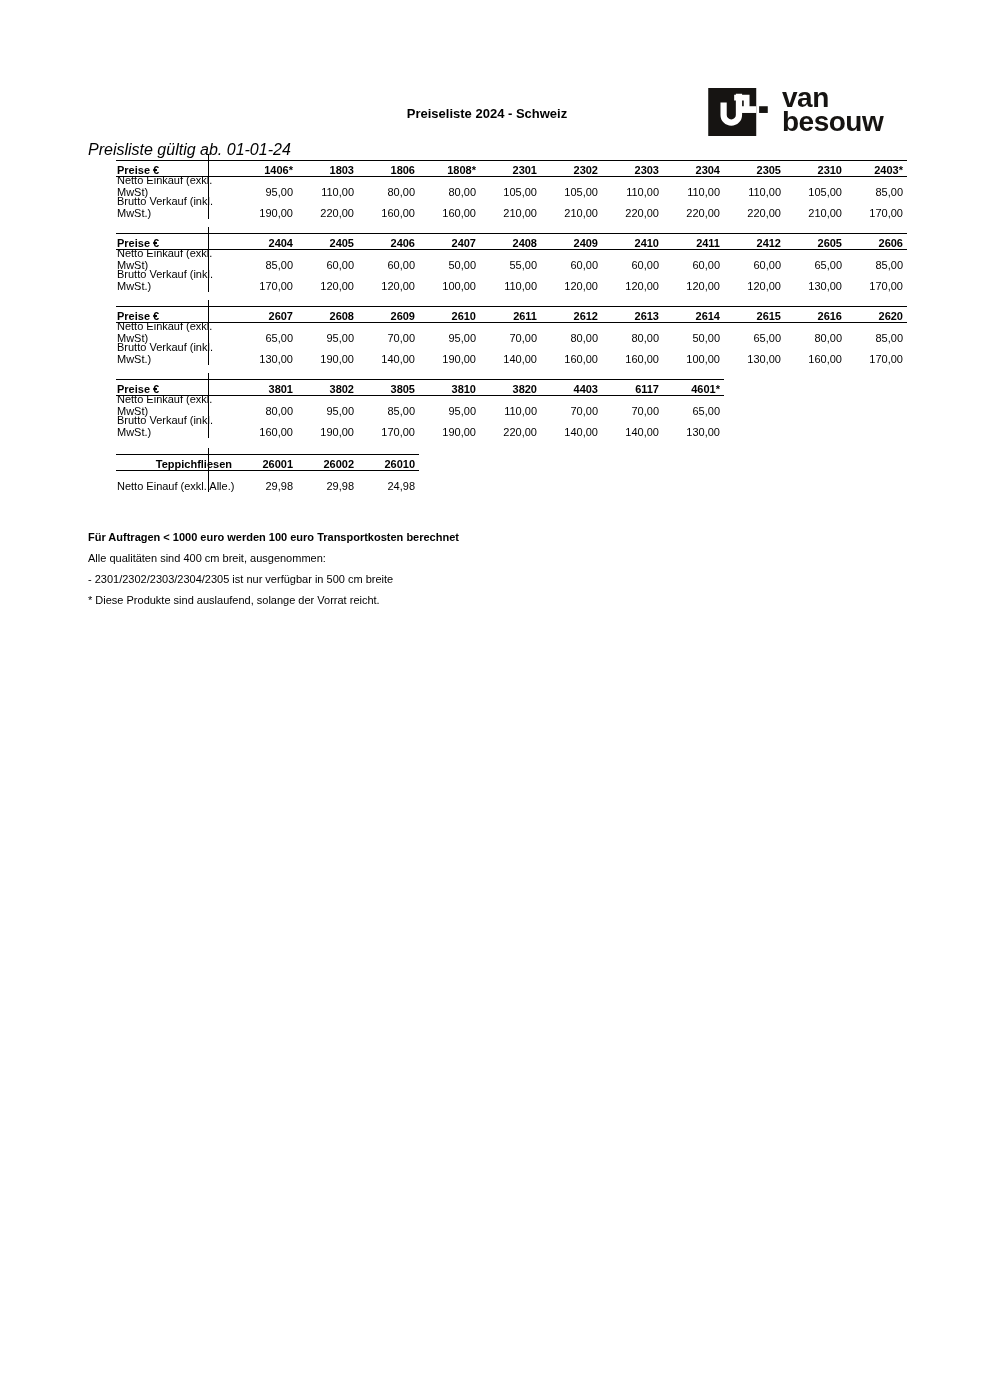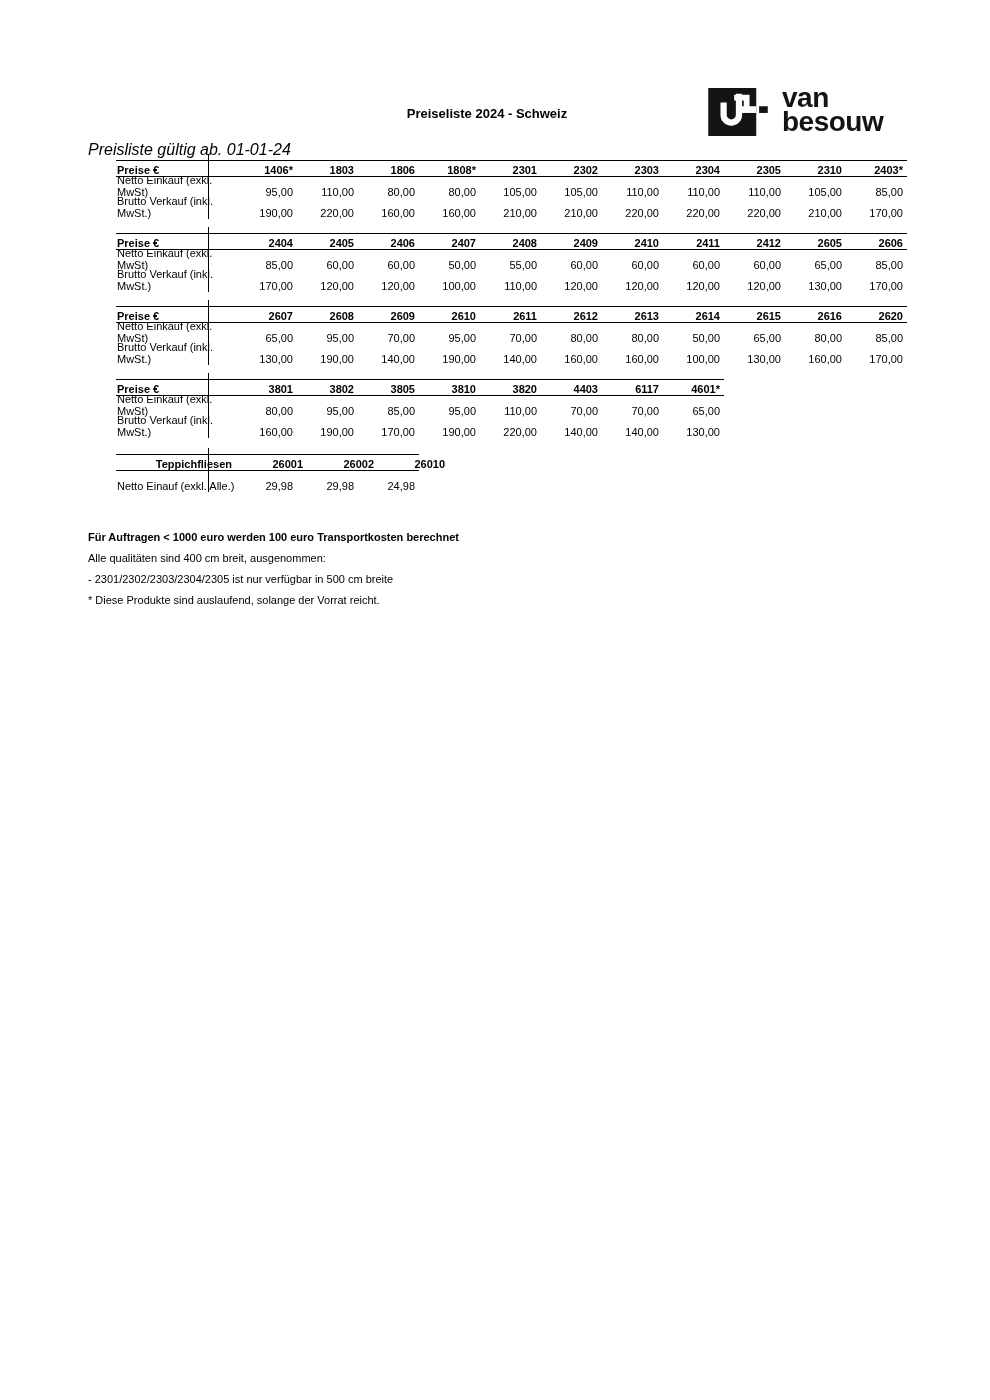--- a/index.html
+++ b/index.html
@@ -249,21 +249,21 @@
         <div class="num">170,00</div>
         <div class="num">190,00</div>
         <div class="num">220,00</div>
         <div class="num">140,00</div>
         <div class="num">140,00</div>
         <div class="num">130,00</div>
       </div>
   </div>
 
   <div class="ptable" id="tile-table" style="top:454px">
-    <div class="row header-row" id="tile-header-row" style="width: 303px; gap: 10px;">
+    <div class="row header-row" id="tile-header-row" style="width: 303px;">
       <div class="label-cell label-right">Teppichfliesen</div>
     <div class="num">26001</div>
         <div class="num">26002</div>
         <div class="num">26010</div>
       </div>
     <div class="row" id="tile-netto-row" style="width: 303px;">
       <div class="label-cell">Netto Einauf (exkl. Alle.)</div>
     <div class="num">29,98</div>
         <div class="num">29,98</div>
         <div class="num">24,98</div>

